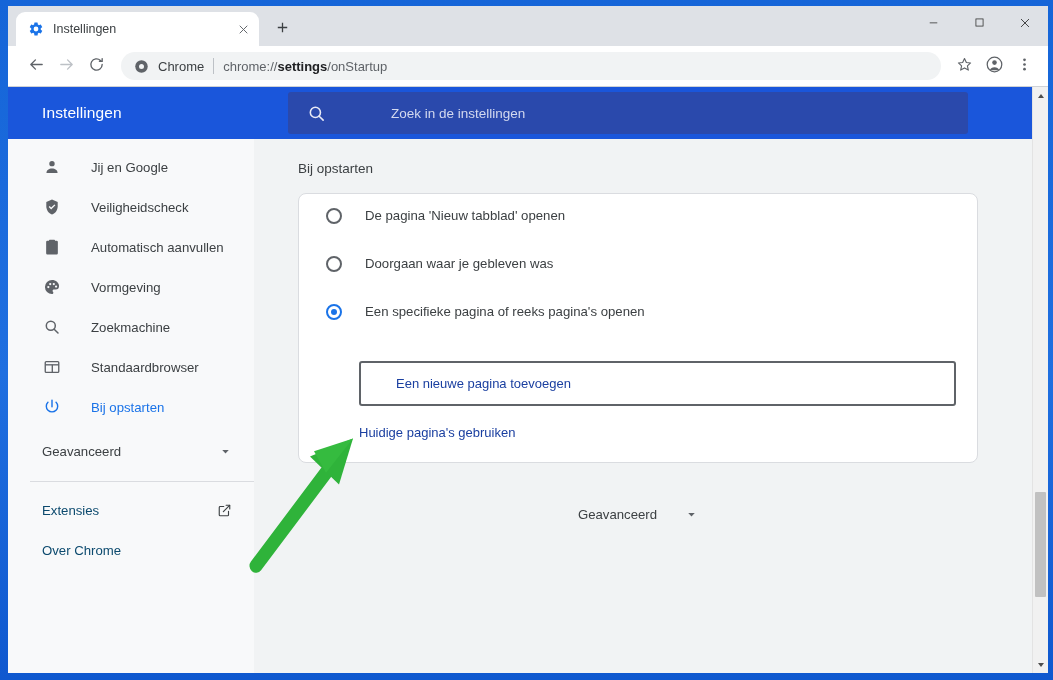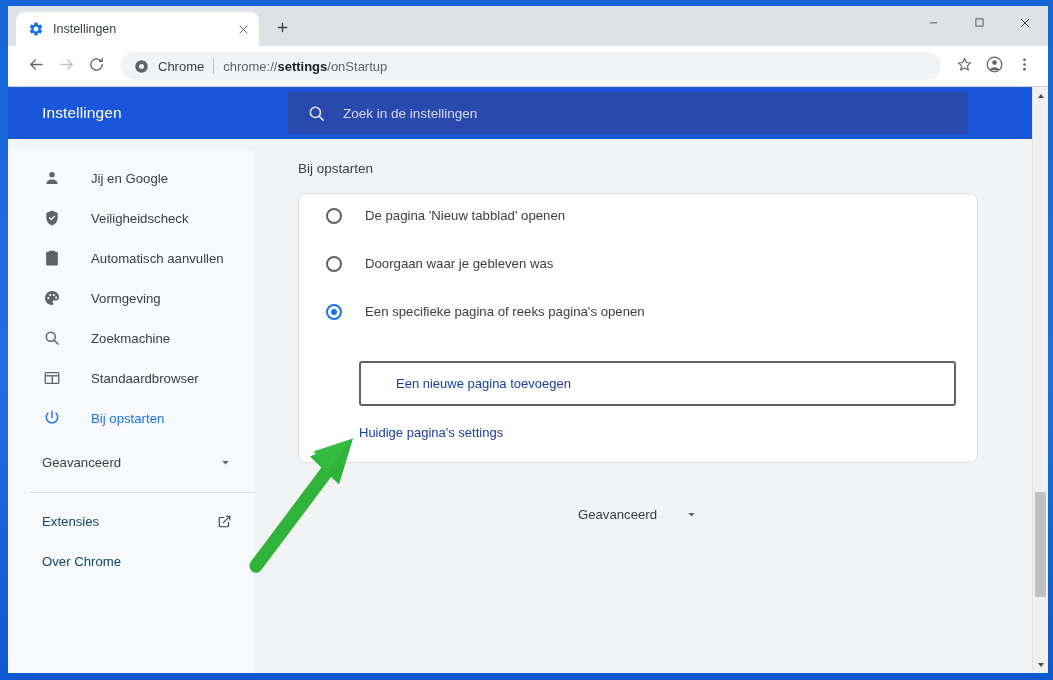--- a/index.html
+++ b/index.html
@@ -135,37 +135,37 @@
     gap: 17px;
   }
   #settings-search .s-icon { color: #e8eaf6; display: flex; }
   #settings-search input {
     flex: 1 1 auto;
     border: 0; outline: 0; background: transparent;
     font-family: "Liberation Sans", sans-serif;
     font-size: 13.5px; color: #ffffff;
     height: 100%;
     min-width: 0;
+    margin-left: 48px;
   }
   #settings-search input::placeholder { color: #d3d9ef; opacity: 1; }
 
   #settings-body {
     display: flex;
     height: calc(100% - 52px);
     background: #f1f3f4;
   }
 
   
   #sidebar {
     flex: 0 0 246px;
     background: #f8f9fa;
     padding-top: 8px;
     position: relative;
     overflow: hidden;
-    margin-top: 11px;
   }
   .side-item {
     height: 40px;
     display: flex; align-items: center;
     padding-left: 34px;
     gap: 29px;
     color: #3c4043;
     font-size: 13.2px;
   }
   .side-item .ico { width: 20px; height: 20px; flex: 0 0 20px; display:flex; align-items:center; justify-content:center; color:#5f6368; }
@@ -527,21 +527,21 @@
 
             <div class="radio-row">
               <span class="radio selected"></span>
               <span class="radio-label">Een specifieke pagina of reeks pagina's openen</span>
             </div>
 
             <div id="add-page-box">
               <span class="link">Een nieuwe pagina toevoegen</span>
             </div>
 
-            <div id="use-current">Huidige pagina's settings</div>
+            <div id="use-current">Huidige pagina's gebruiken</div>
           </div>
 
           <div id="advanced-toggle">
             <span>Geavanceerd</span>
             <span class="caret">
               <svg viewBox="0 0 24 24" width="13" height="13" fill="currentColor">
                 <path d="M6 9 L12 15.6 L18 9z"></path>
               </svg>
             </span>
           </div>

